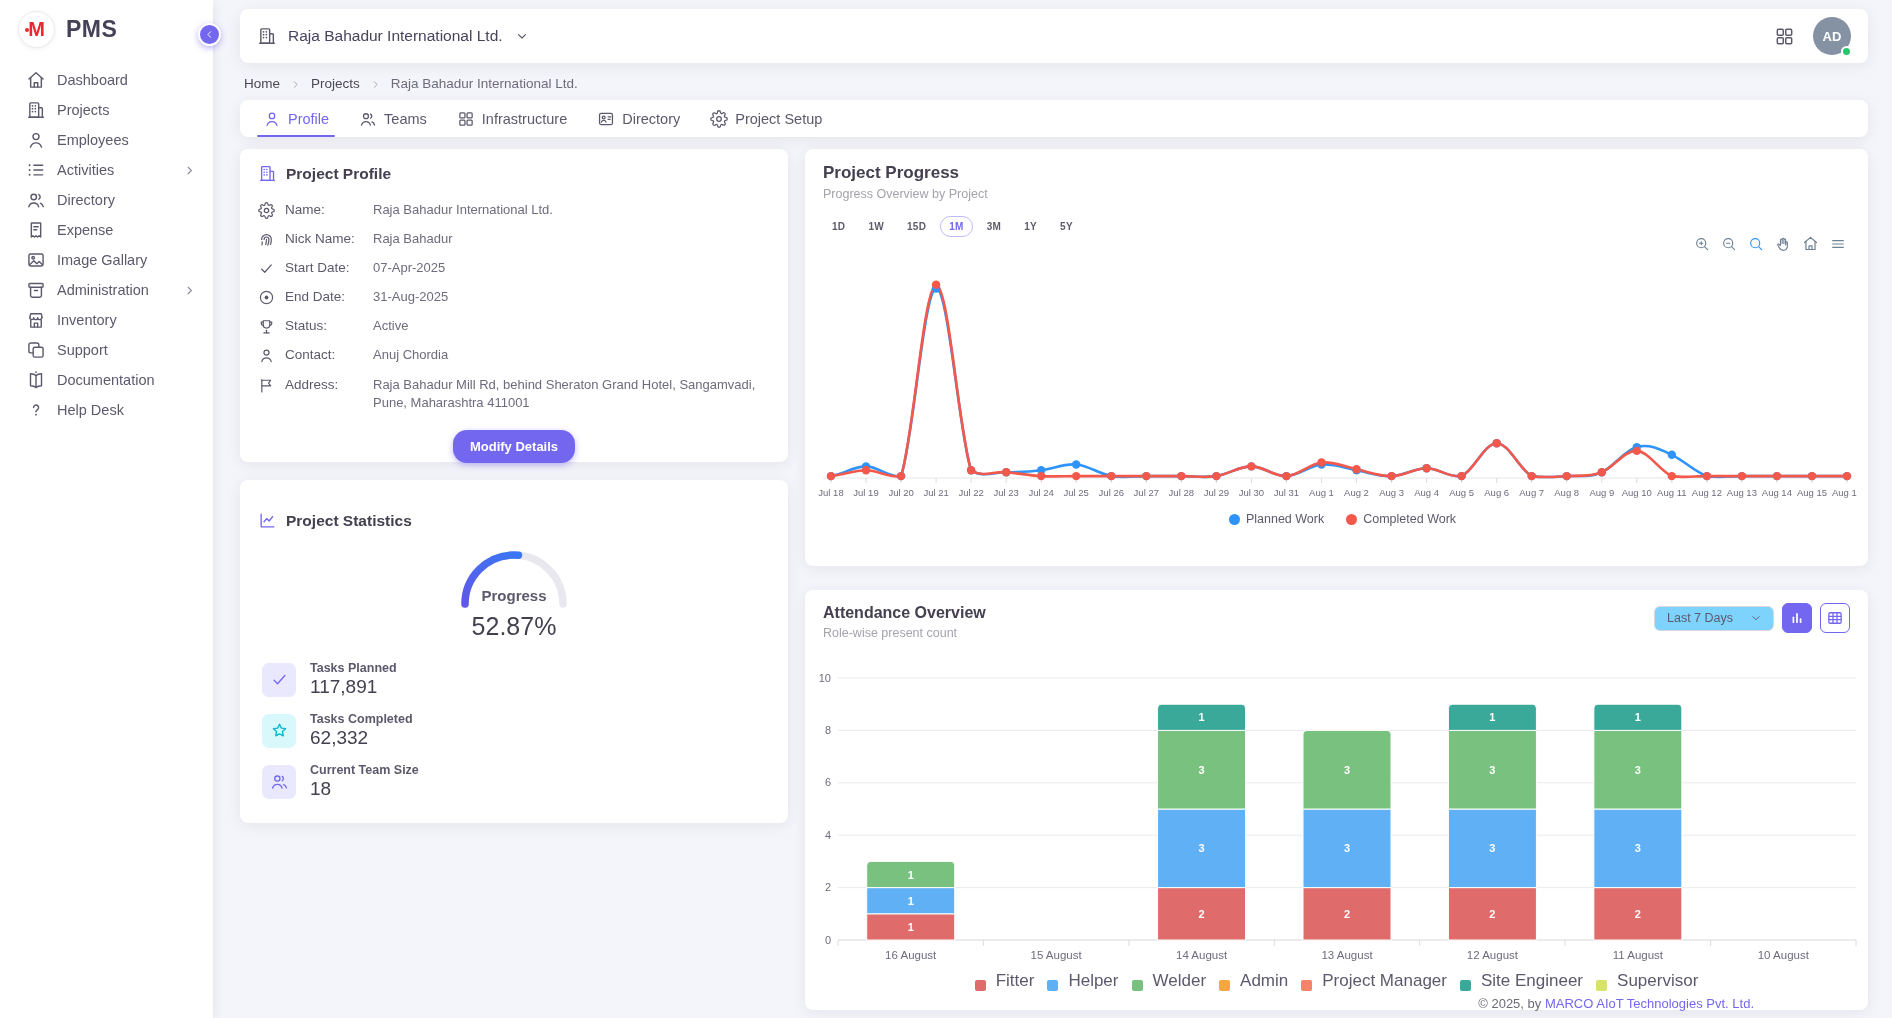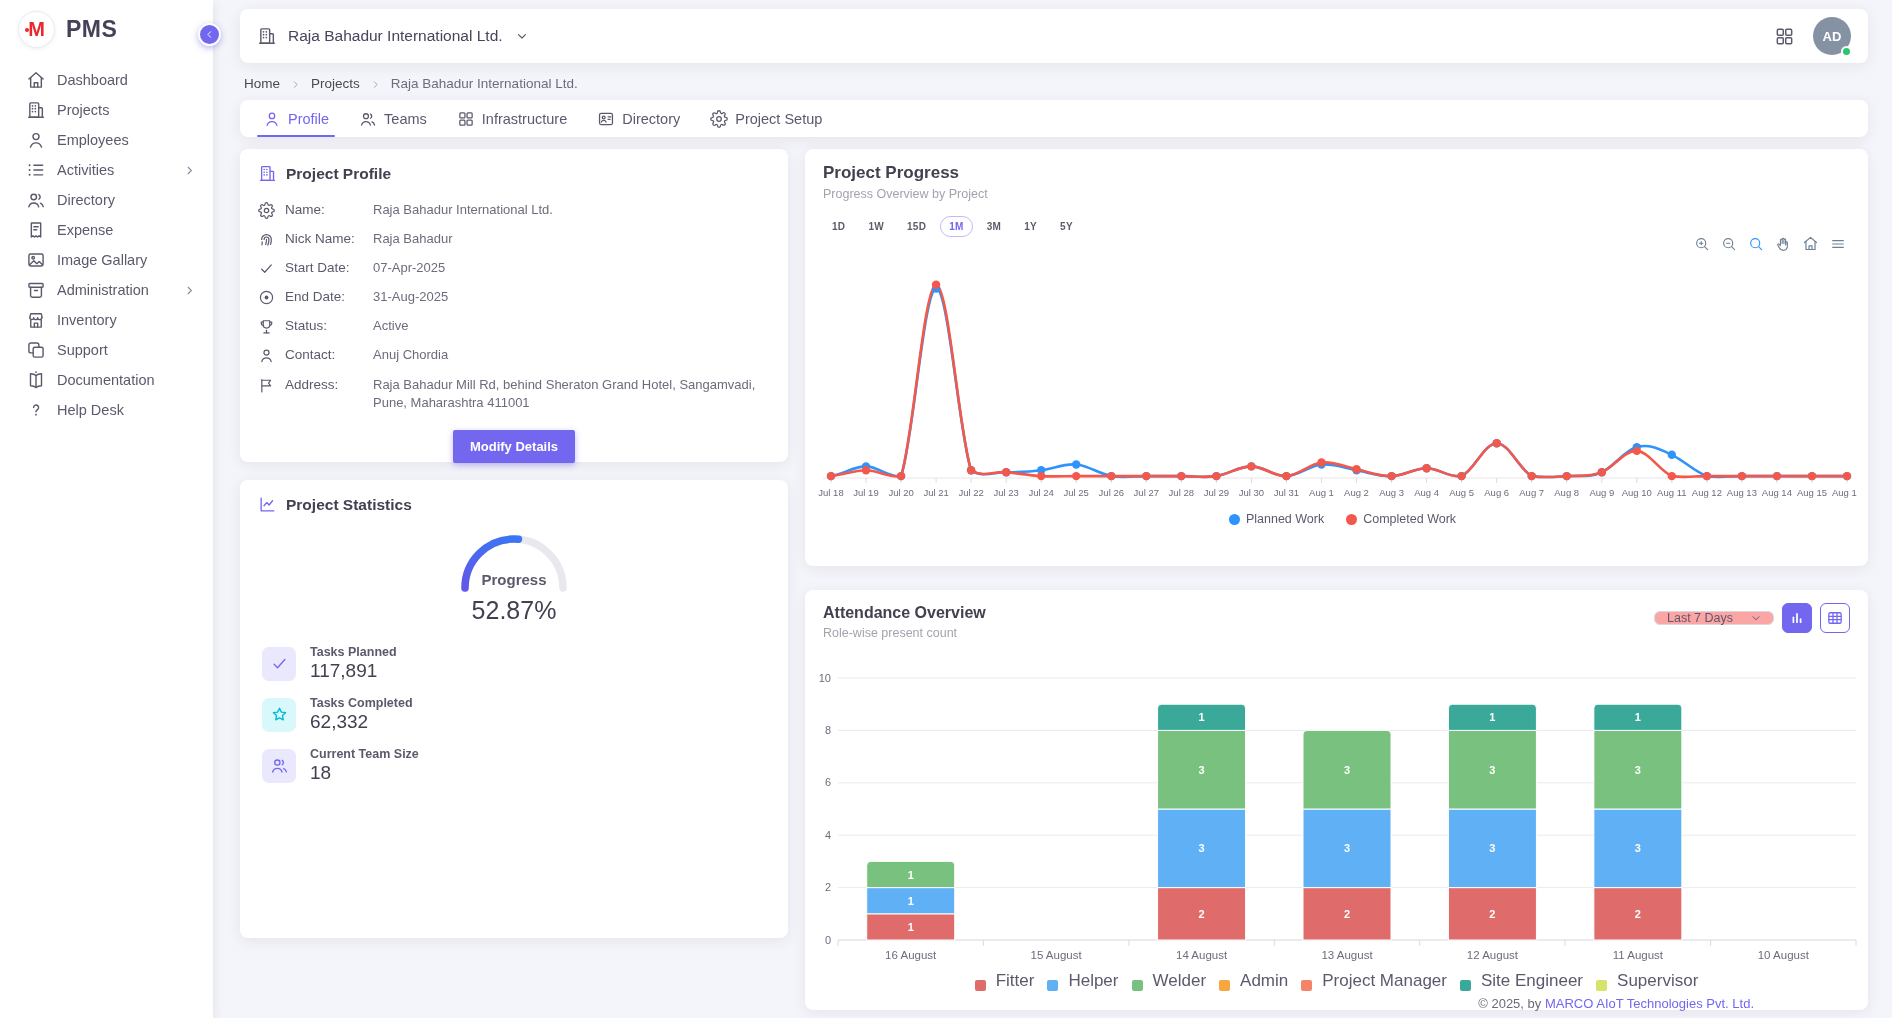--- a/index.html
+++ b/index.html
@@ -47,24 +47,24 @@
   .card-head{display:flex;align-items:center;gap:9px;font-size:15.5px;font-weight:600;color:#444050}
   .card-head .h-ic{color:#7367f0;display:flex}
 
   
   .profile-card{left:27px;top:149px;width:548px;height:313px;padding:15px 18px}
   .p-fields{margin-top:12px}
   .p-row{display:flex;align-items:flex-start;padding:5.5px 0;color:#5d596c}
   .p-row .f-ic{width:27px;color:#5d596c;flex:none;padding-top:1px;display:flex}
   .p-label{width:88px;font-size:13.5px;flex:none;padding-top:1px}
   .p-value{font-size:13px;color:#6f6b7d;line-height:1.4;max-width:410px}
-  .modify-btn{display:block;margin:12px auto 0;background:#7367f0;color:#fff;border:none;border-radius:2px;font-size:13px;font-weight:600;padding:9px 17px;cursor:pointer;box-shadow:0 2px 6px rgba(115,103,240,.45);font-family:inherit}
+  .modify-btn{display:block;margin:12px auto 0;background:#7367f0;color:#fff;border:none;border-radius:14px;font-size:13px;font-weight:600;padding:9px 17px;cursor:pointer;box-shadow:0 2px 6px rgba(115,103,240,.45);font-family:inherit}
 
   
-  .stats-card{left:27px;top:480px;width:548px;height:458px;padding:15px 18px}
+  .stats-card{left:27px;top:480px;width:548px;height:343px;padding:31px 18px}
   #gauge{margin:10px auto 0}
   .stat-rows{margin-top:16px;display:flex;flex-direction:column;gap:14px;padding-left:4px}
   .stat-row{display:flex;align-items:center;gap:14px}
   .stat-ic{width:34px;height:34px;border-radius:7px;display:flex;align-items:center;justify-content:center;flex:none}
   .stat-label{font-size:12.5px;font-weight:700;color:#5d596c}
   .stat-value{font-size:19px;color:#444050;margin-top:1px}
 
   
   .progress-card{left:592px;top:149px;right:24px;height:417px;padding:14px 18px}
   .pc-title{font-size:17px;font-weight:600;color:#444050}
@@ -76,21 +76,21 @@
   .apex-toolbar .tool{cursor:pointer;display:flex}
   .apex-toolbar .tool.active{color:#2e93fa}
   #line-chart{position:absolute;left:12px;top:121px;width:1040px;height:238px}
   .line-legend{position:absolute;left:12px;right:0;top:363px;display:flex;justify-content:center;gap:22px;align-items:center}
   .ll-item{display:flex;align-items:center;gap:6px;font-size:12.5px;color:#5d596c;cursor:pointer}
   .ll-dot{width:11px;height:11px;border-radius:50%}
 
   
   .attendance-card{left:592px;top:590px;right:24px;height:420px;padding:14px 18px}
   .att-controls{position:absolute;right:18px;top:13px;display:flex;gap:8px;align-items:center}
-  .sel{display:flex;align-items:center;gap:16px;border:1px solid #d9d7e0;border-radius:6px;height:14px;padding:0 10px 0 12px;font-size:12.5px;color:#5d596c;cursor:pointer;background:#fca5a5}
+  .sel{display:flex;align-items:center;gap:16px;border:1px solid #d9d7e0;border-radius:6px;height:25px;padding:0 10px 0 12px;font-size:12.5px;color:#5d596c;cursor:pointer;background:#7dd3fc}
   .view-btn{width:30px;height:30px;border-radius:6px;display:flex;align-items:center;justify-content:center;cursor:pointer;background:#fff;border:1px solid #7367f0;color:#7367f0;padding:0}
   .view-btn.active{background:#7367f0;color:#fff}
   #bar-chart{position:absolute;left:8px;top:75px;width:1050px;height:300px}
   .bar-legend{position:absolute;left:0;right:0;top:381px;display:flex;justify-content:center;gap:13px;align-items:center}
   .bl-item{display:flex;align-items:flex-end;gap:10px;font-size:17px;color:#5d596c;cursor:pointer}
   .bl-sq{width:11px;height:11px;border-radius:2px}
 
   .footer{position:absolute;right:138px;bottom:7px;font-size:13px;color:#6d6b77}
   .footer a{color:#7367f0;text-decoration:none;font-weight:500;cursor:pointer}
 </style>

